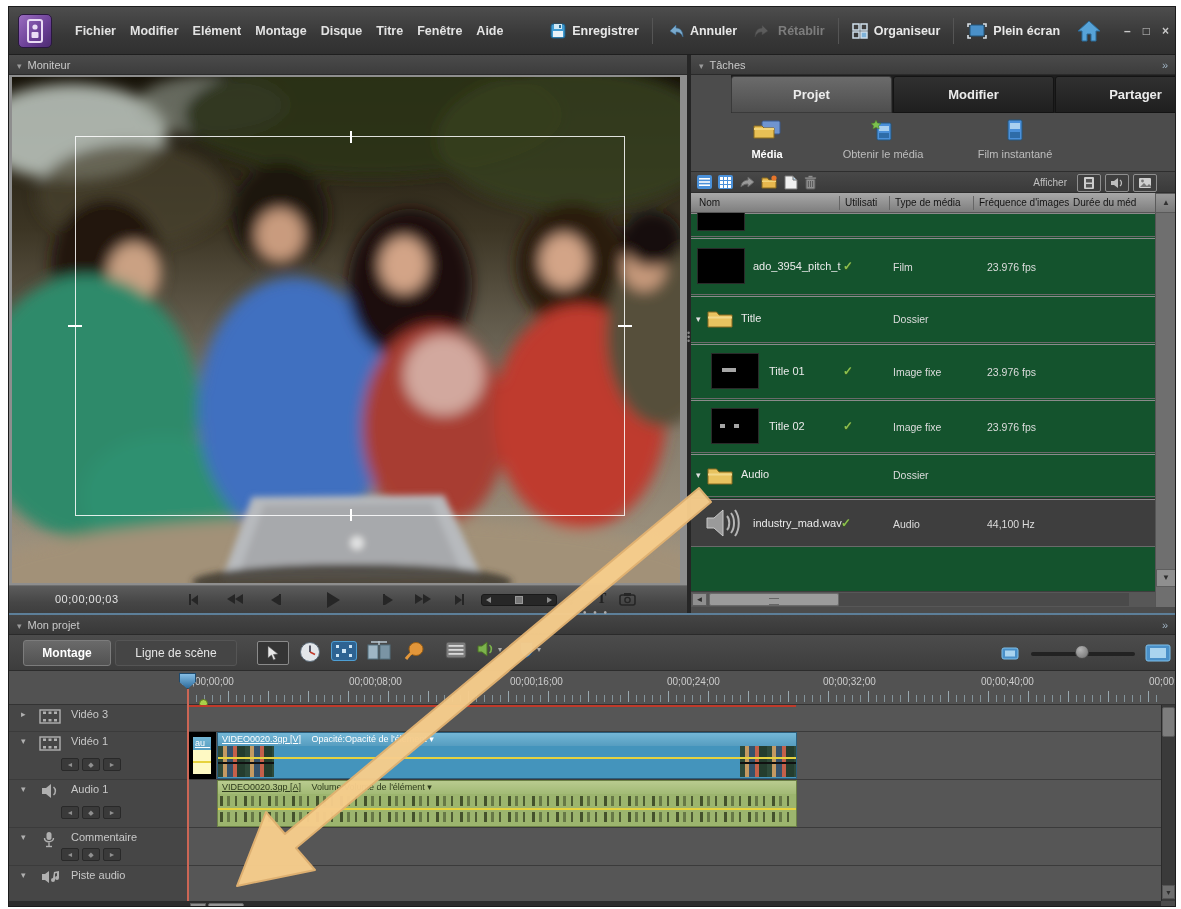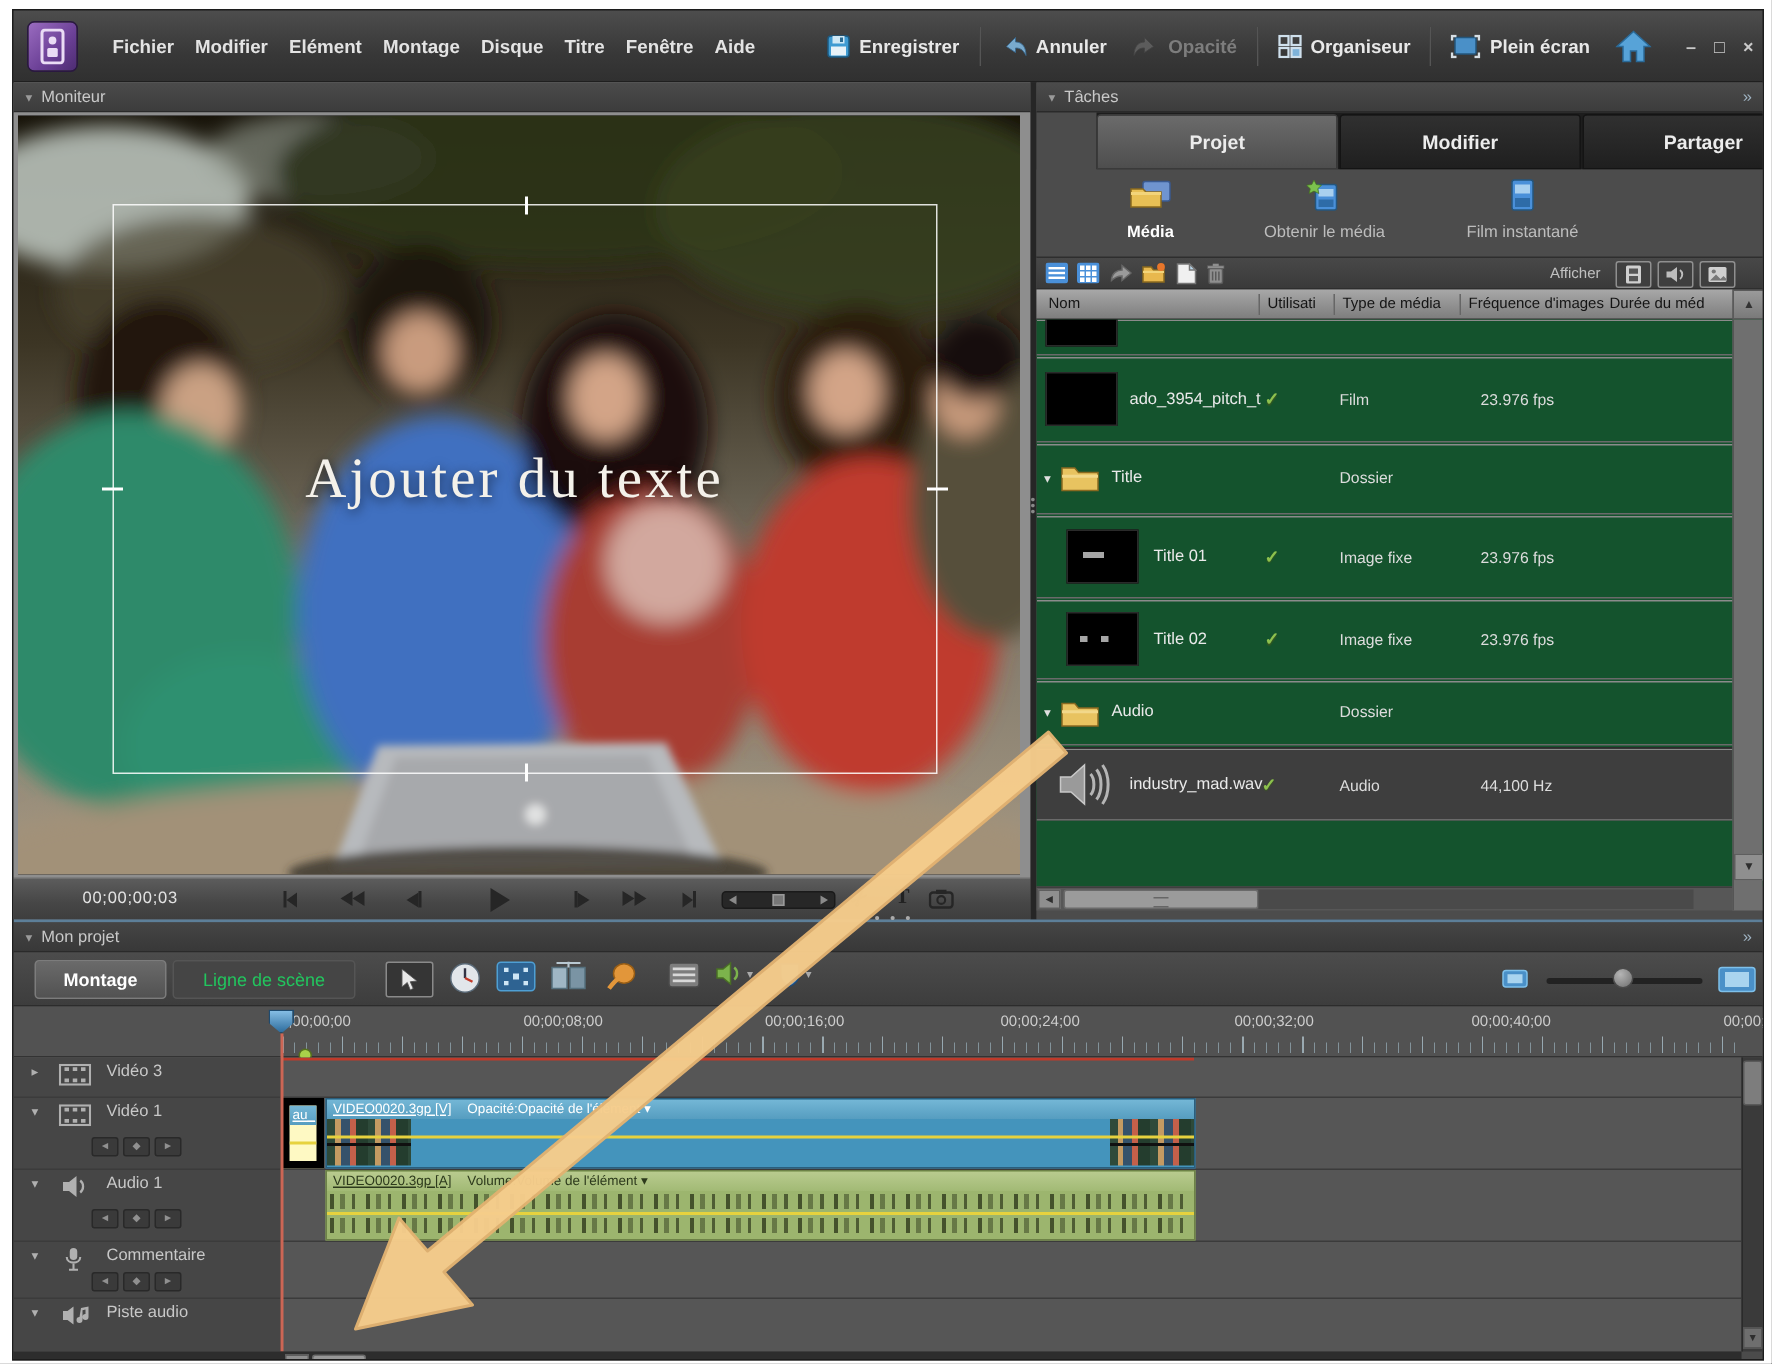--- a/index.html
+++ b/index.html
@@ -114,21 +114,21 @@
            color:#2e2e2e;font-size:8px;text-align:center;line-height:16px;}
 
   
   .timeline{position:absolute;left:0;top:608px;width:1168px;height:293px;background:#4b4b4b;}
   .timeline .phead{left:0;top:0;width:100%;background:linear-gradient(#454545,#383838);}
   .tl-toolbar{position:absolute;left:0;top:20px;width:100%;height:36px;background:linear-gradient(#4c4c4c,#3d3d3d);
               border-bottom:1px solid #2c2c2c;}
   .tl-tab{position:absolute;top:5px;height:26px;font-size:12px;display:flex;align-items:center;justify-content:center;
           border-radius:3px;cursor:default;}
   .tl-tab.active{left:14px;width:88px;background:linear-gradient(#6a6a6a,#525252);border:1px solid #7c7c7c;color:#fff;font-weight:bold;}
-  .tl-tab.inactive{left:106px;width:122px;background:#454545;border:1px solid #555;color:#22c55e;}
+  .tl-tab.inactive{left:106px;width:122px;background:#454545;border:1px solid #555;color:#e5e5e5;}
   .tool{position:absolute;top:6px;display:flex;align-items:center;justify-content:center;}
   .tool-box{width:32px;height:24px;border:1px solid #8a8a8a;background:#353535;border-radius:2px;}
   .snap{width:26px;height:20px;background:#2e6392;border:1px solid #4e9fd4;border-radius:3px;}
   .dd{color:#aaa;font-size:8px;margin-left:3px;}
   .zoom-small{position:absolute;left:992px;top:11px;}
   .zoom-track{position:absolute;left:1022px;top:17px;width:104px;height:4px;background:#222;border-radius:2px;}
   .zoom-handle{position:absolute;left:1066px;top:10px;width:14px;height:14px;border-radius:50%;
                background:radial-gradient(circle at 35% 30%,#b5b5b5,#6e6e6e);border:1px solid #4a4a4a;}
   .zoom-big{position:absolute;left:1136px;top:9px;}
 
@@ -222,21 +222,21 @@
       <span class="tbbtn">
         <svg width="18" height="14" viewBox="0 0 18 14">
           <path d="M4 7 L10 1 L10 4 C15 4 17 8 17 13 C15 9 13 8 10 8 L10 11 Z" fill="#79aacd" stroke="#3a6a90" stroke-width=".6"></path>
         </svg>
         <span>Annuler</span>
       </span>
       <span class="tbbtn disabled">
         <svg width="18" height="14" viewBox="0 0 18 14">
           <path d="M14 7 L8 1 L8 4 C3 4 1 8 1 13 C3 9 5 8 8 8 L8 11 Z" fill="#5c5c5c" stroke="#444" stroke-width=".6"></path>
         </svg>
-        <span>Opacité</span>
+        <span>Rétablir</span>
       </span>
       <span class="vsep"></span>
       <span class="tbbtn">
         <svg width="16" height="16" viewBox="0 0 16 16">
           <rect x="1" y="1" width="6" height="6" fill="none" stroke="#cfe0ec" stroke-width="1.5"></rect>
           <rect x="9" y="1" width="6" height="6" fill="none" stroke="#cfe0ec" stroke-width="1.5"></rect>
           <rect x="1" y="9" width="6" height="6" fill="none" stroke="#cfe0ec" stroke-width="1.5"></rect>
           <rect x="9" y="9" width="6" height="6" fill="#7fb3d9" stroke="#cfe0ec" stroke-width="1.5"></rect>
         </svg>
         <span>Organiseur</span>
@@ -316,21 +316,20 @@
             <ellipse cx="340" cy="505" rx="160" ry="18" fill="#3a342c" opacity=".8"></ellipse>
           </g>
         </svg>
       </div>
       <div class="safe-frame">
         <span class="tick" style="left:274px;top:-6px;width:2px;height:12px;"></span>
         <span class="tick" style="left:274px;bottom:-6px;width:2px;height:12px;"></span>
         <span class="tick" style="left:-8px;top:188px;width:14px;height:2px;"></span>
         <span class="tick" style="right:-8px;top:188px;width:14px;height:2px;"></span>
       </div>
-      <div class="overlay-text">Ajouter du texte</div>
     </div>
     <div class="transport">
       <span class="timecode">00;00;00;03</span>
       <span class="tico" style="left:180px;">
             <span class="bar-v"></span>
             <span class="tri-l" style="border-right-width:7px;"></span>
           </span>
       <span class="tico" style="left:218px;">
             <span class="tri-l"></span>
             <span class="tri-l"></span>

